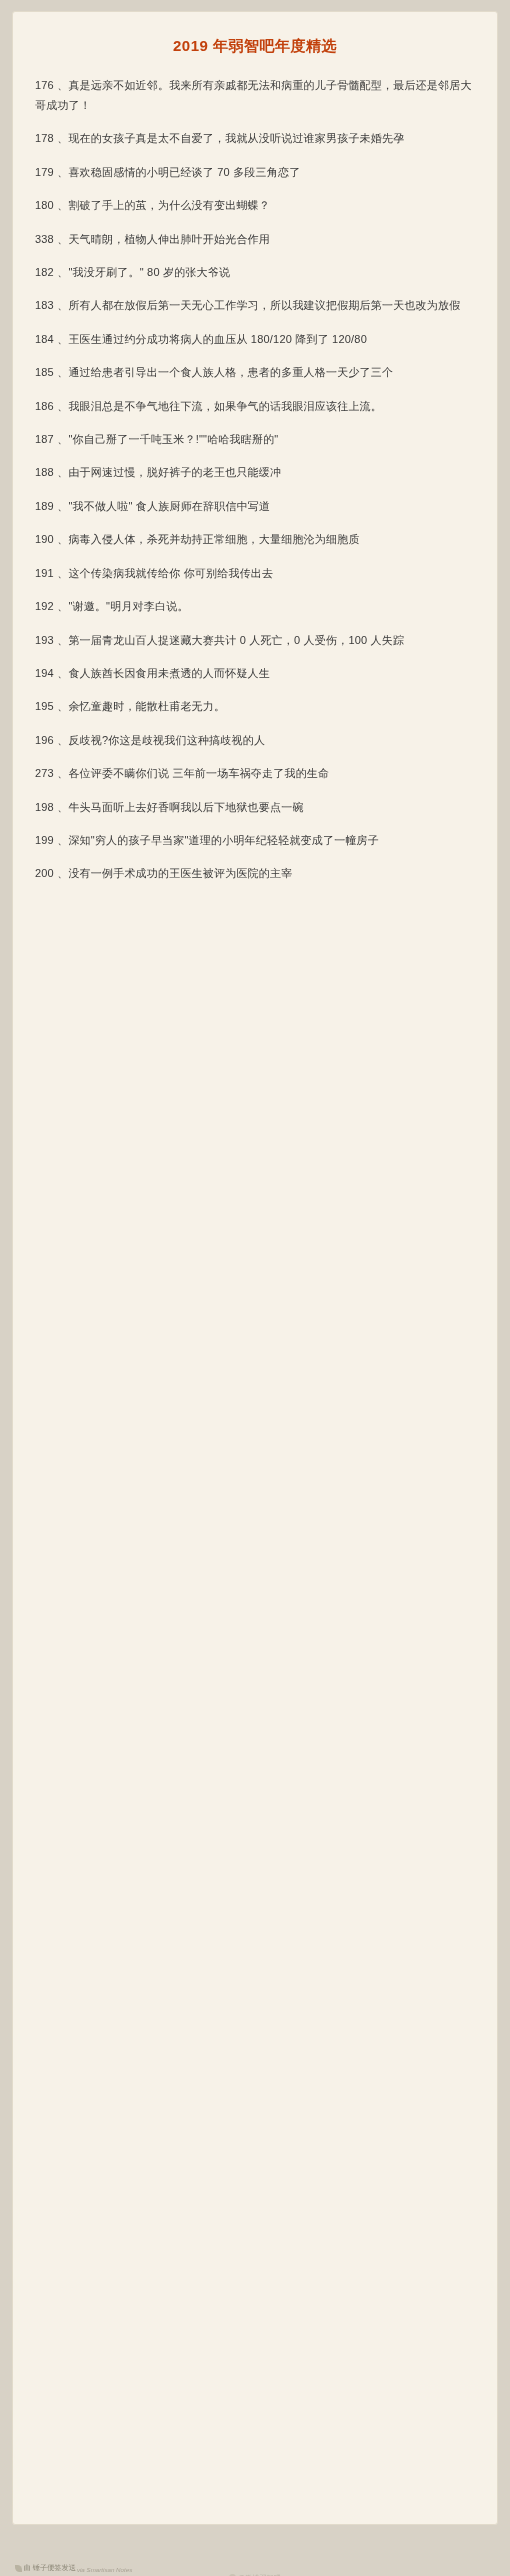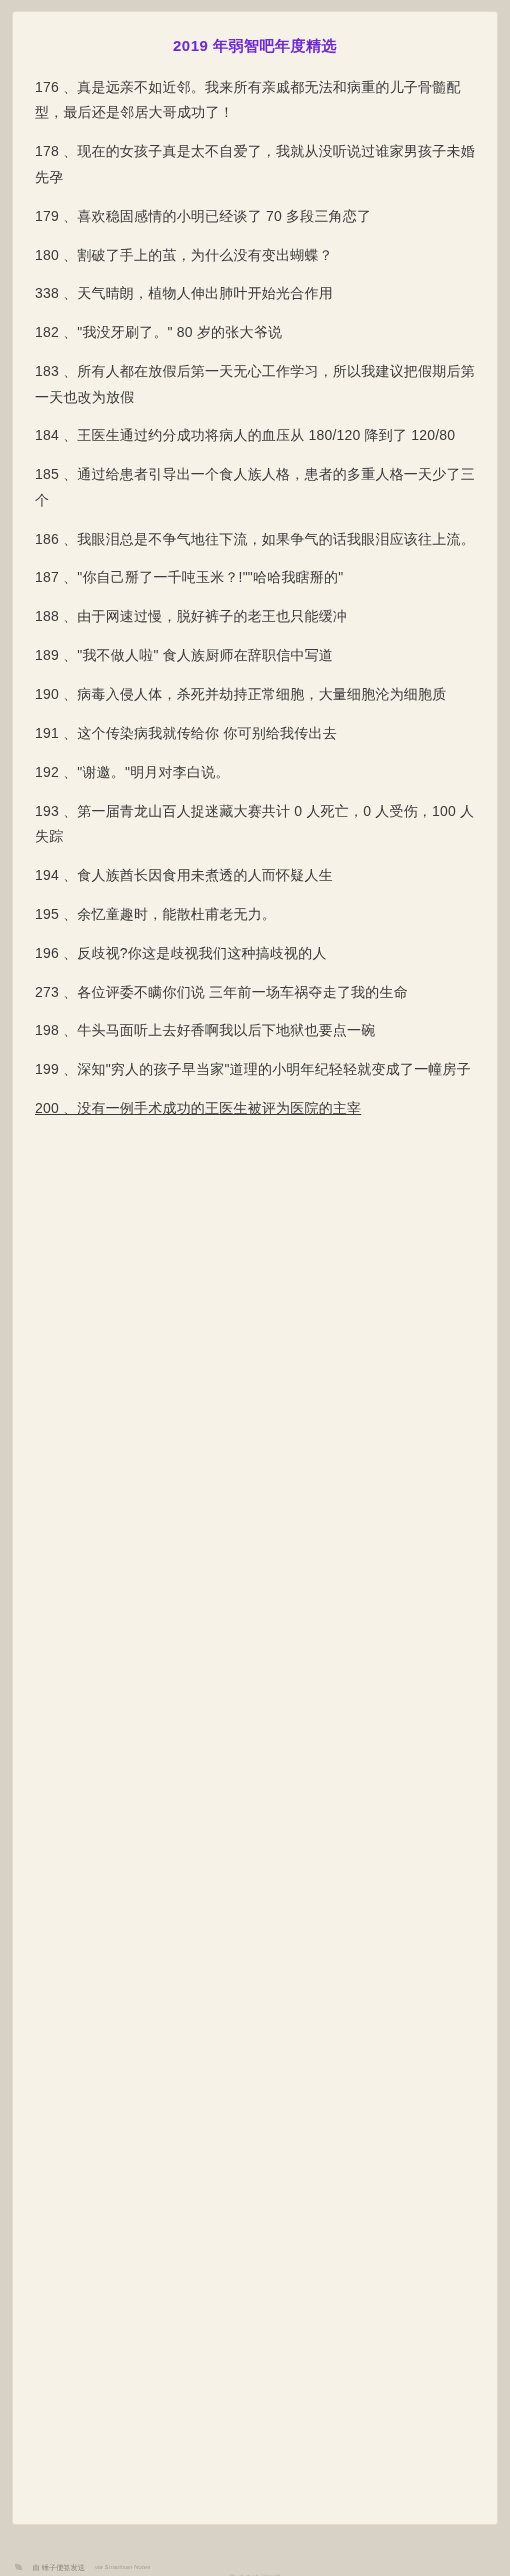--- a/index.html
+++ b/index.html
@@ -25,55 +25,54 @@
     border-radius: 3.1px;
     box-sizing: border-box;
     padding: 13.4px 18.5px 20.6px 18.5px;
     min-height: 2514px;
     position: relative;
   }
   .title {
     text-align: center;
     font-size: 15px;
     font-weight: bold;
-    color: #6d28d9;
+    color: #c2410c;
     letter-spacing: 0.5px;
     margin: 9.3px 0 17.5px 0;
     line-height: 1.5;
   }
   .entries {
     padding: 0 3.1px;
   }
   .entry {
-    font-size: 14px;
+    font-size: 11px;
     color: #3a3a3a;
     line-height: 1.82;
     margin: 0 0 13.4px 0;
     letter-spacing: 0.2px;
     word-break: break-word;
   }
   .entry:last-child {
     margin-bottom: 0;
-    text-decoration: underline;
   }
   .footer {
     position: absolute;
     left: 0;
     right: 0;
     bottom: 0;
     height: 37px;
     display: flex;
     align-items: center;
     padding: 0 14.4px;
     box-sizing: border-box;
   }
   .footer-left {
     display: flex;
-    align-items: flex-start;
-    gap: 10px;
+    align-items: flex-end;
+    gap: 1px;
     font-size: 7.2px;
     color: #8d8878;
   }
   .leaf-icon {
     display: inline-block;
     width: 8.2px;
     height: 8.2px;
     position: relative;
   }
   .leaf-icon::before {

